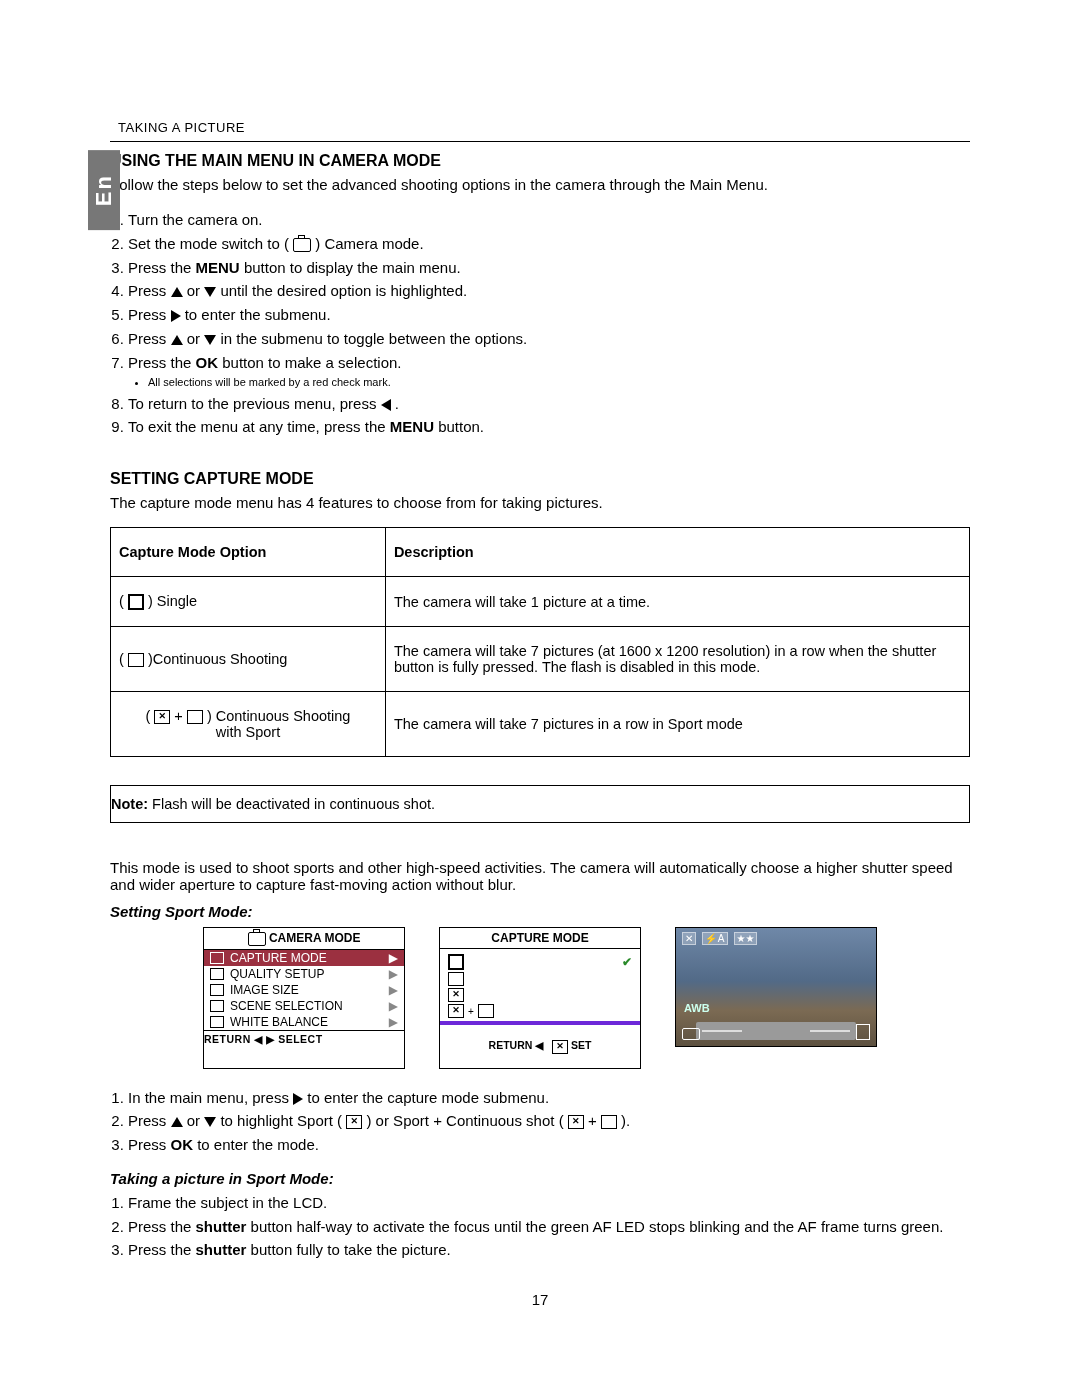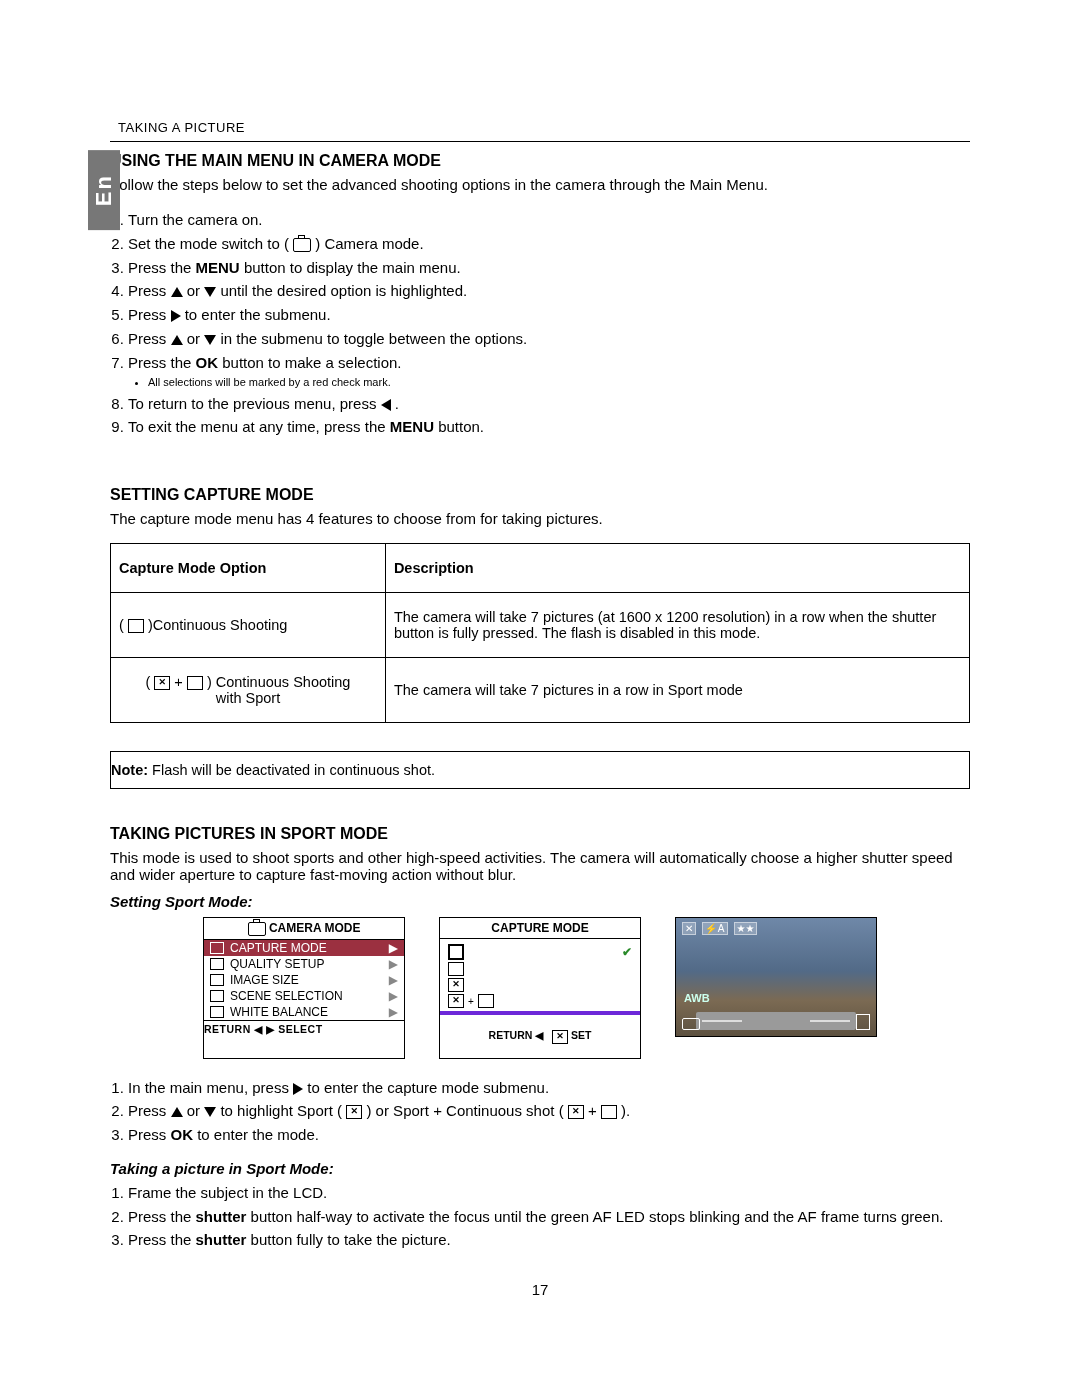--- a/index.html
+++ b/index.html
@@ -117,49 +117,54 @@
       <span class="tri left"></span>
       <span> .</span>
     </li>
     <li>
       <span>To exit the menu at any time, press the </span>
       <span class="bold">MENU</span>
       <span> button.</span>
     </li>
   </ol>
 
-  <h2 class="sect" style="margin-top:48px">SETTING CAPTURE MODE</h2>
+  <h2 class="sect" style="margin-top:32px">SETTING CAPTURE MODE</h2>
   <p class="lead">The capture mode menu has 4 features to choose from for taking pictures.</p>
 
   <table class="cap">
     <tbody>
         <tr>
       <th style="width:32%">Capture Mode Option</th>
       <th>Description</th>
     </tr>
     <tr>
       <td>
+        ( <span class="sq-icon"></span> ) Single
+      </td>
+      <td>The camera will take 1 picture at a time.</td>
+    </tr>
+    <tr>
+      <td>
         ( <span class="stack-icon"></span> )Continuous Shooting
       </td>
       <td>The camera will take 7 pictures (at 1600 x 1200 resolution) in a row when the shutter button is fully pressed. The flash is disabled in this mode.</td>
     </tr>
     <tr>
       <td style="text-align:center">
         ( <span class="sport-icon">✕</span> + <span class="stack-icon"></span> ) Continuous Shooting<br>with Sport
       </td>
       <td>The camera will take 7 pictures in a row in Sport mode</td>
     </tr>
   </tbody>
     </table>
 
   <div class="note-box">
     <b>Note:</b><span>  Flash will be deactivated in continuous shot.</span>
   </div>
 
-  <h2 class="sect">TAKING PICTURES IN SPORT MODE</h2>
   <p class="lead" style="margin-bottom:10px">This mode is used to shoot sports and other high-speed activities. The camera will automatically choose a higher shutter speed and wider aperture to capture fast-moving action without blur.</p>
 
   <p style="margin:8px 0 6px 0"><em class="ital">Setting Sport Mode:</em></p>
 
   <div class="shots">
 
     <div class="lcd lcd1">
       <div class="hdr">
         <span class="cam-icon" style="border-color:#000"></span>
         <span>CAMERA MODE</span>

